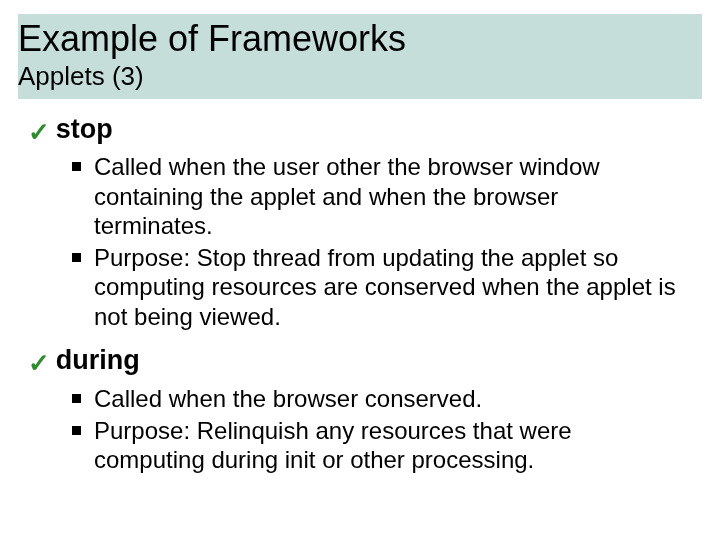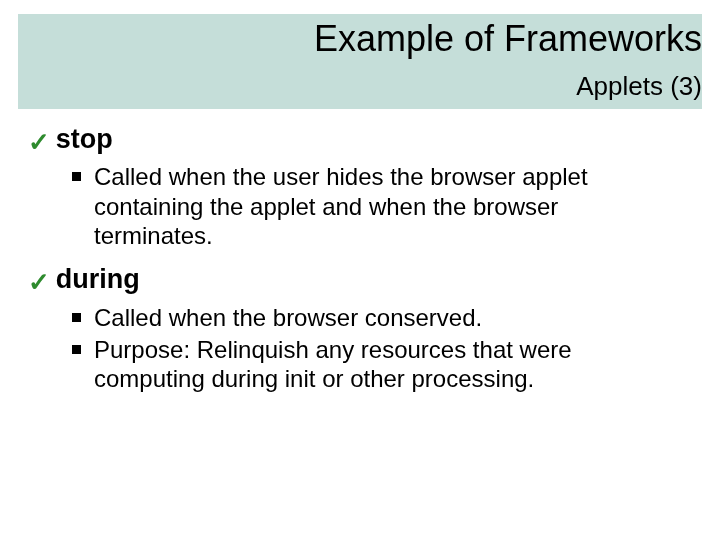--- a/index.html
+++ b/index.html
@@ -13,32 +13,32 @@
   }
   .slide {
     width: 720px;
     height: 540px;
     padding: 0;
   }
   .title-block {
     background: #c5ded9;
     margin: 14px 18px 0 18px;
     padding: 4px 0 6px 0;
-    text-align: right;
+    text-align: left;
   }
   .title-main {
     font-size: 36px;
     font-weight: 400;
     line-height: 1.15;
   }
   .title-sub {
     font-size: 26px;
     font-weight: 400;
     line-height: 1.2;
-    margin-top: 12px;
+    margin-top: 2px;
   }
   .content {
     padding: 14px 28px 0 28px;
   }
   .item {
     margin-bottom: 2px;
   }
   .check-row {
     display: flex;
     align-items: baseline;
@@ -89,21 +89,22 @@
   </div>
 
   <div class="content">
 
     <div class="item">
       <div class="check-row">
         <span class="check-icon">✓</span>
         <span class="check-label">stop</span>
       </div>
       <ul class="sub-list">
-        <li>Called when the user hides the browser applet containing the applet and when the browser terminates.</li>
+        <li>Called when the user other the browser window containing the applet and when the browser terminates.</li>
+        <li>Purpose: Stop thread from updating the applet so computing resources are conserved when the applet is not being viewed.</li>
       </ul>
     </div>
 
     <div class="item">
       <div class="check-row">
         <span class="check-icon">✓</span>
         <span class="check-label">during</span>
       </div>
       <ul class="sub-list">
         <li>Called when the browser conserved.</li>

